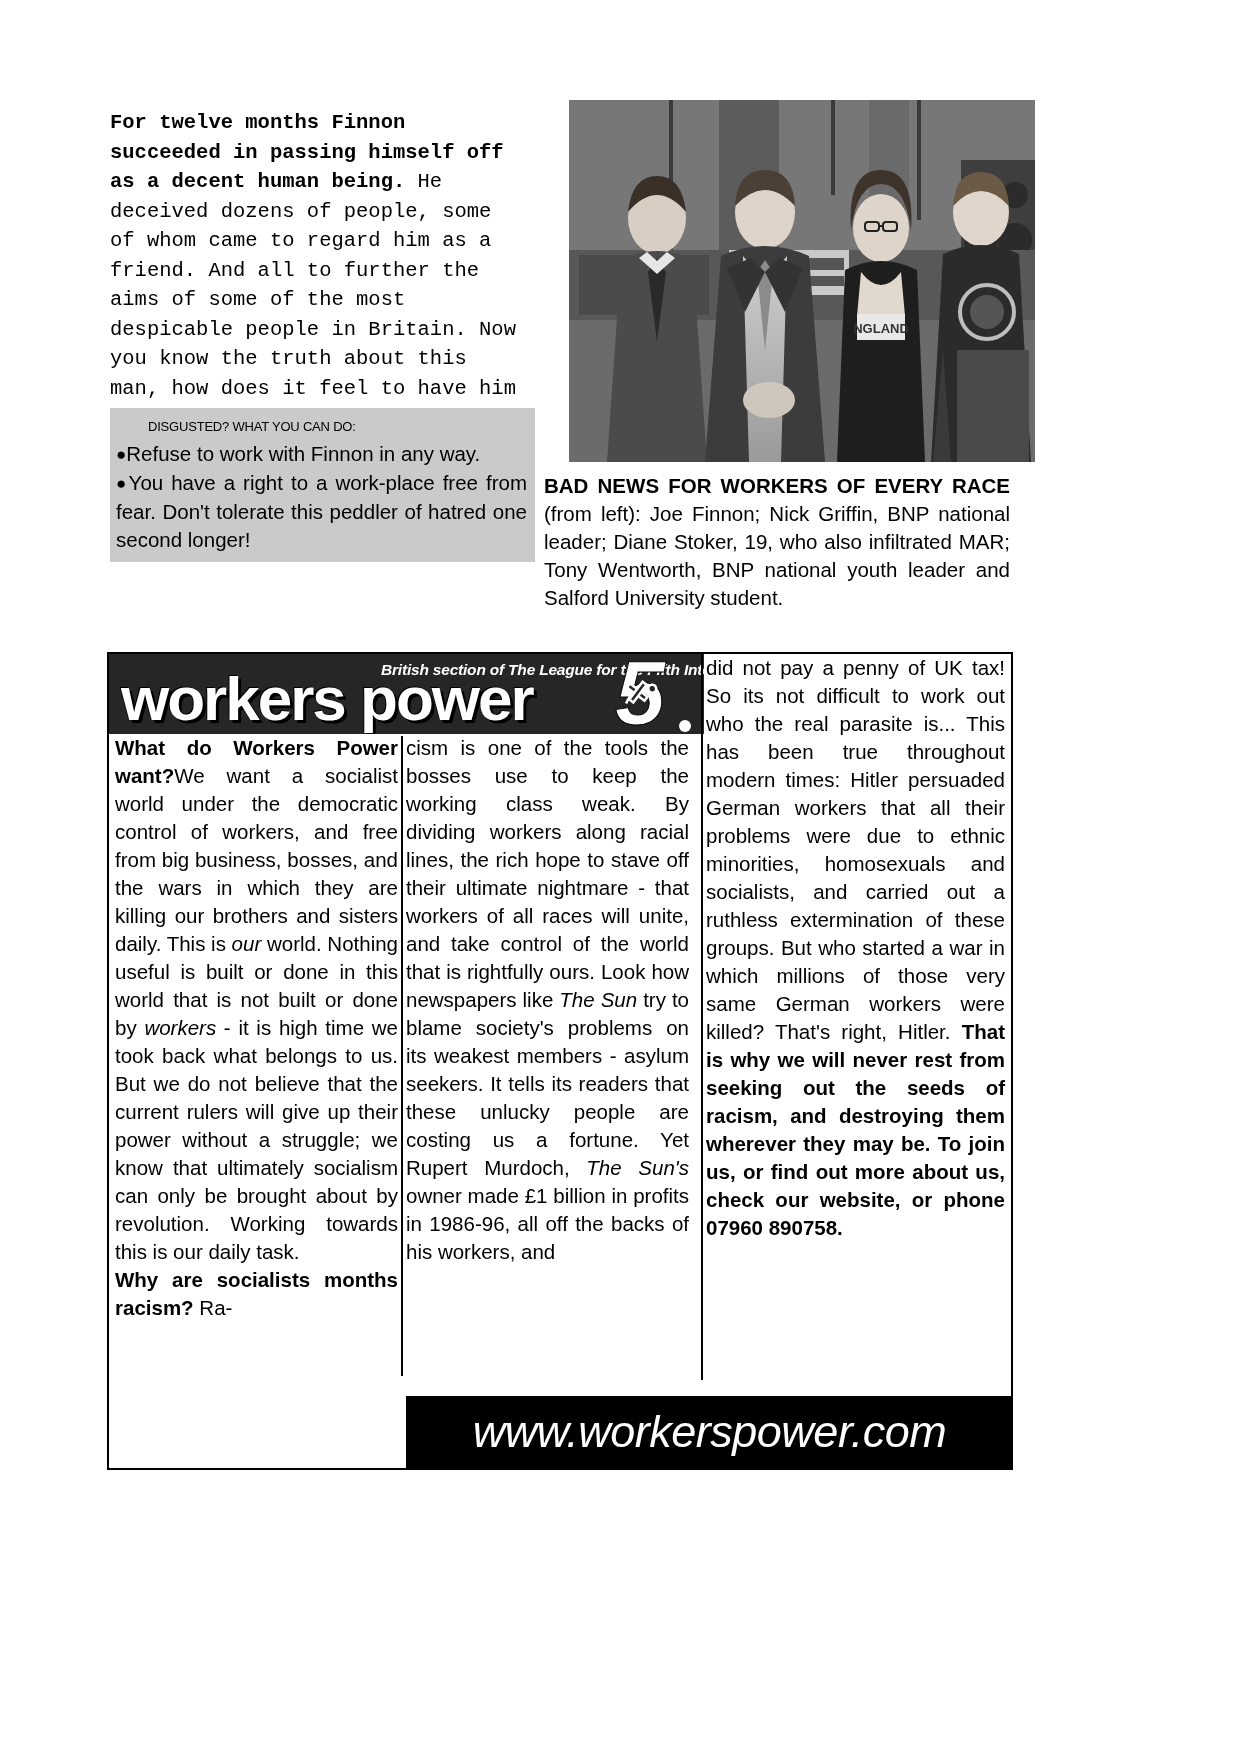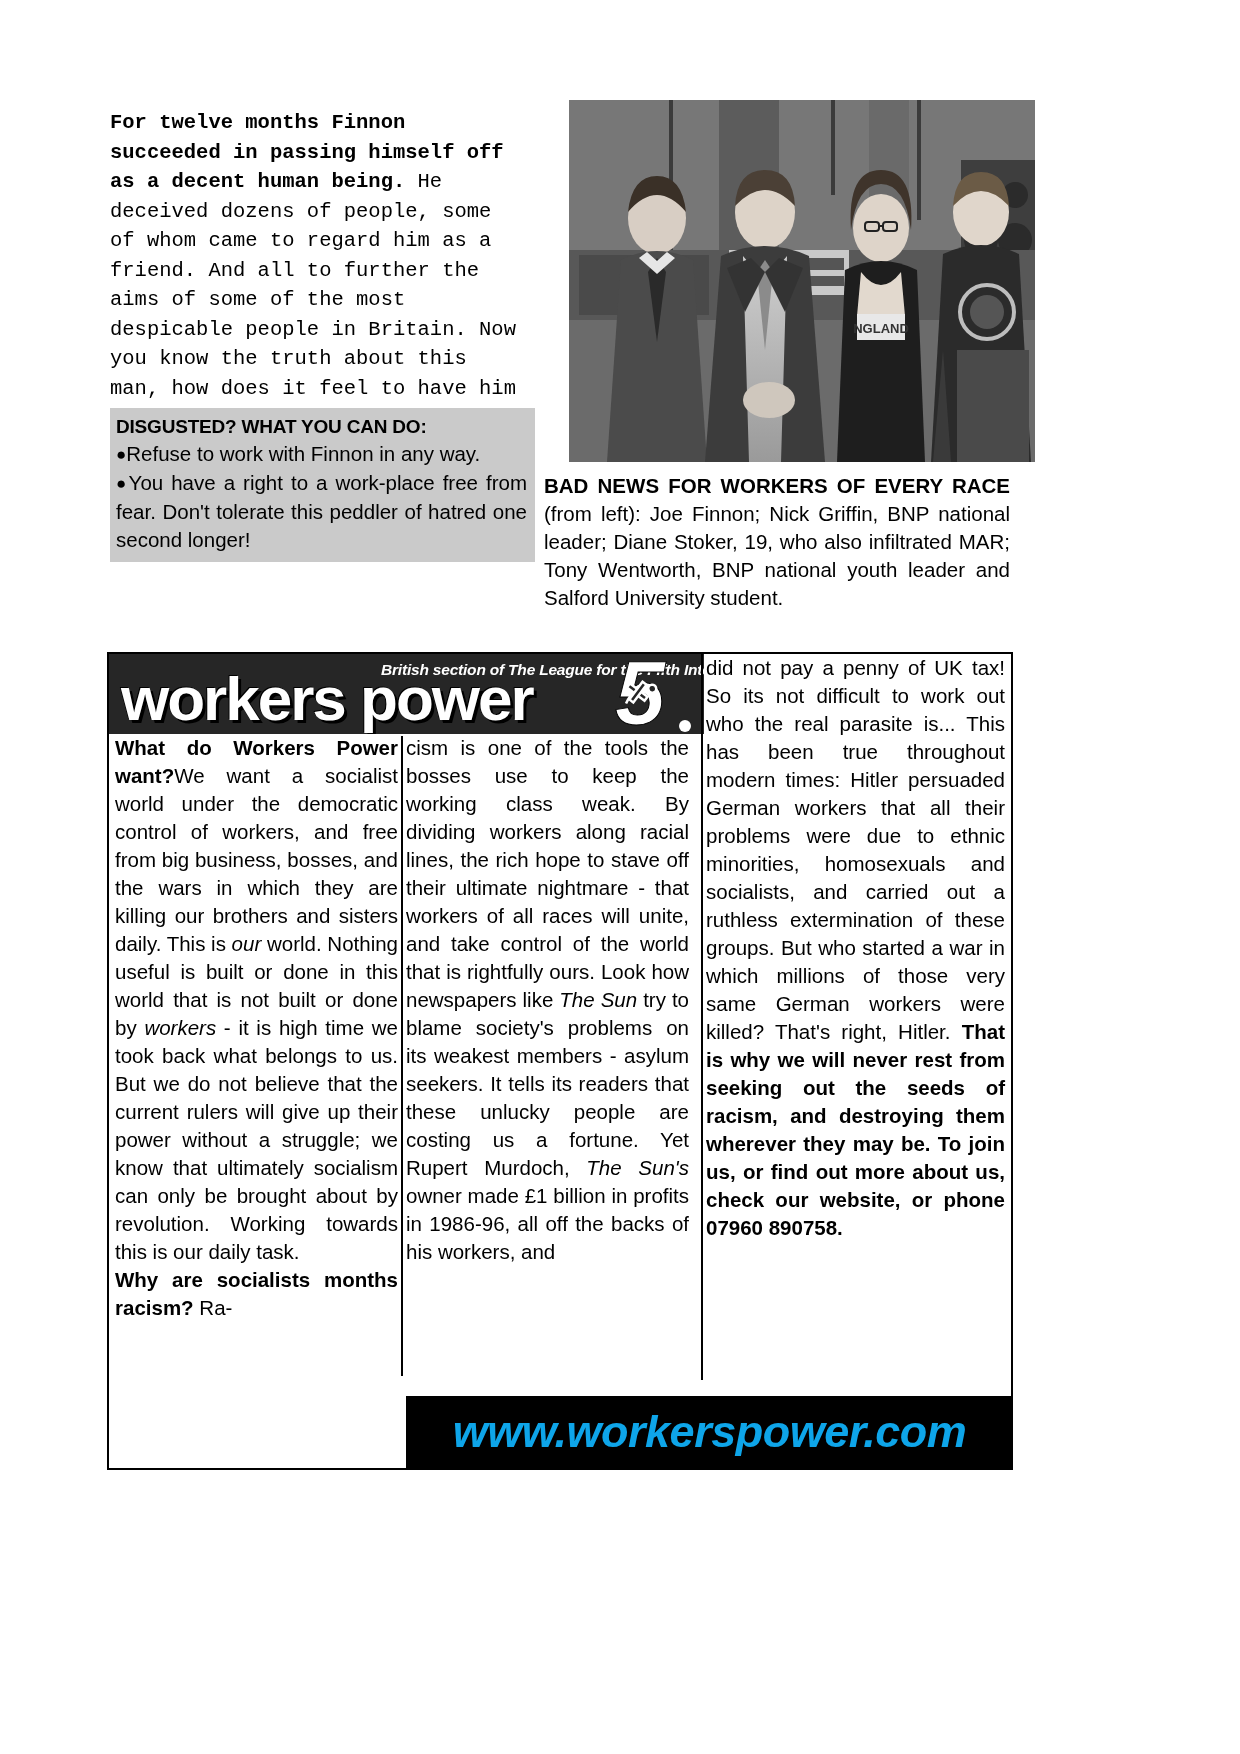--- a/index.html
+++ b/index.html
@@ -7,21 +7,21 @@
 
   .page{position:absolute;left:0;top:0;width:1240px;height:1754px;}
 
   
   .top-left{position:absolute;left:110px;top:108px;width:410px;}
   .lead{font-size:20.5px;line-height:29.5px;text-align:left;font-family:Liberation Mono, monospace;}
   .lead b{font-weight:bold;}
 
   .action-box{position:absolute;left:110px;top:408px;width:425px;background:#cacaca;
               padding:6px 8px 8px 6px;box-sizing:border-box;}
-  .action-title{font-size:19px;font-weight:bold;letter-spacing:-0.2px;line-height:26px;}
+  .action-title{font-size:13px;font-weight:normal;letter-spacing:-0.2px;line-height:26px;margin-left:32px;}
   .action-item{font-size:20.5px;line-height:28px;text-align:justify;}
   .action-item .bullet{font-size:17px;vertical-align:1px;}
 
   
   .photo-wrap{position:absolute;left:544px;top:100px;width:466px;height:362px;overflow:hidden;background:#8d8d8d;margin-left:25px;}
   .photo-wrap svg{display:block;}
 
   .caption{position:absolute;left:544px;top:472px;width:466px;font-size:20.5px;
            line-height:28px;text-align:justify;}
   .caption b{font-weight:bold;}
@@ -45,21 +45,21 @@
   .col i{font-style:italic;}
   .col1{left:6px;width:283px;}
   .col2{left:297px;width:283px;}
   .col3{left:597px;width:299px;top:-80px;height:814px;}
 
   .vrule{position:absolute;width:2px;background:#000;}
 
   
   .webbar{position:absolute;left:406px;top:1396px;width:607px;height:72px;background:#000;}
   .webbar span{position:absolute;left:0;top:0;width:607px;text-align:center;line-height:72px;
-               color:#0ea5e9;font-size:45px;font-weight:bold;font-style:italic;letter-spacing:-0.5px;}
+               color:#ffffff;font-size:45px;font-weight:normal;font-style:italic;letter-spacing:-0.5px;}
 </style>
 </head>
 <body>
 
 <div class="page">
 
   <div class="top-left">
     <div class="lead">
       <b>For twelve months Finnon succeeded in passing himself off as a decent human being.</b>
       <span>He deceived dozens of people, some of whom came to regard him as a friend.   And all to further the aims of some of the most despicable people in Britain.  Now you know the truth about this man, how does it feel to have him at work with you?</span>

